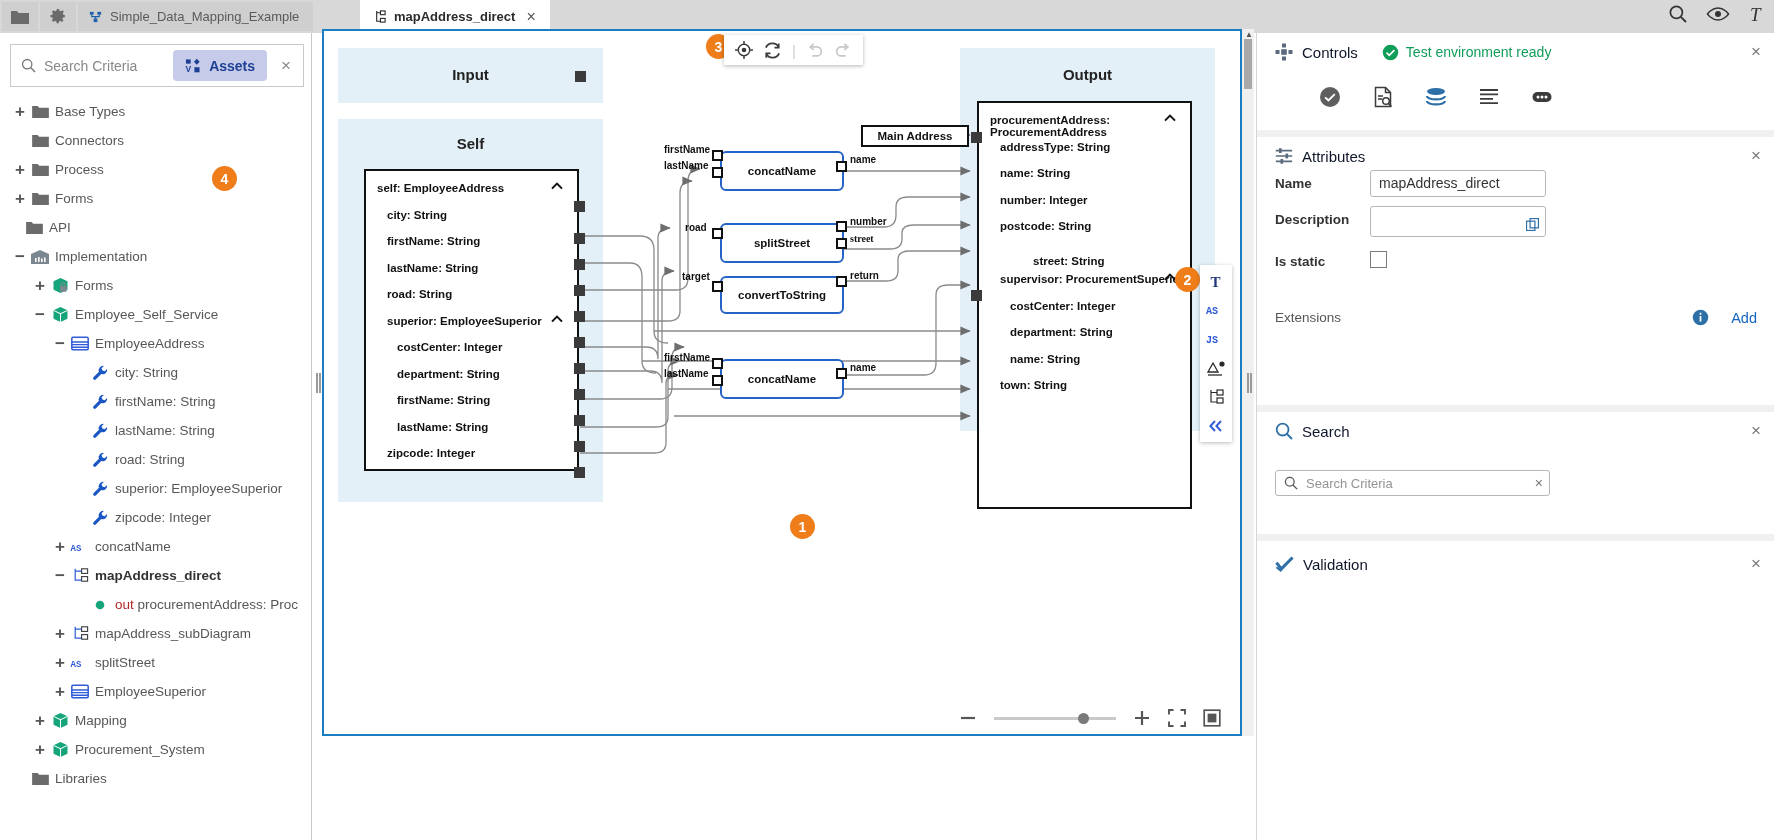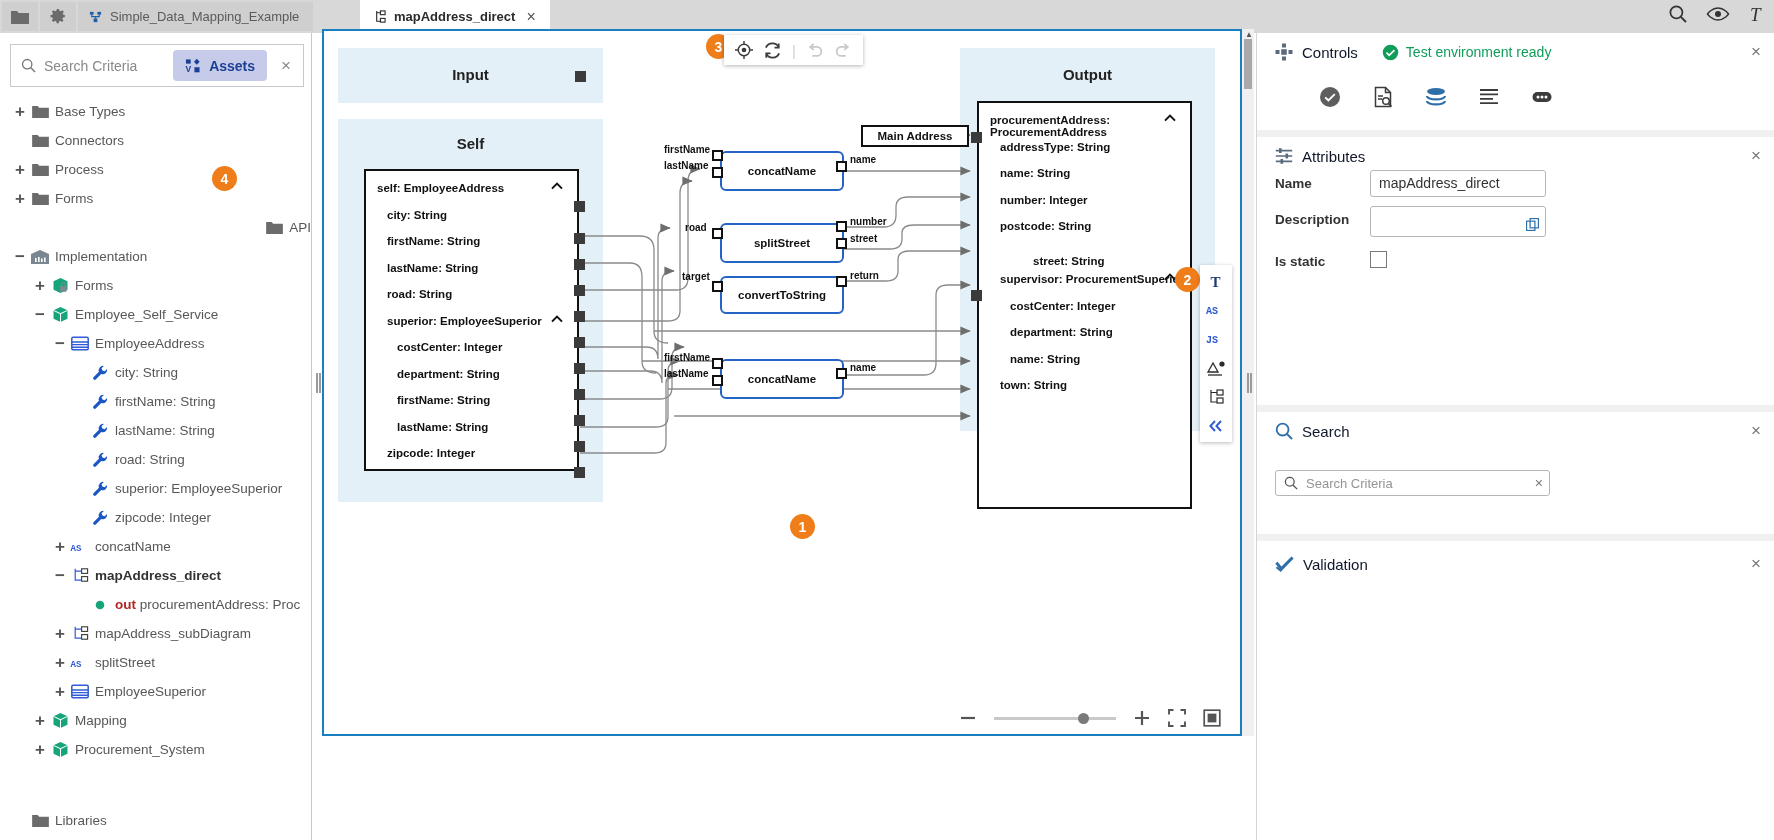--- a/index.html
+++ b/index.html
@@ -40,21 +40,21 @@
   #assets-chip .atxt { color:#1c3f94; font-weight:bold; font-size:14px; }
   #search-clear { color:#8a8a8a; font-size:17px; cursor:pointer; padding:0 6px; }
   #tree { position:absolute; left:0; top:64px; width:311px; height:743px; overflow:hidden; }
   .trow { height:29px; display:flex; align-items:center; cursor:pointer; white-space:nowrap; }
   .texp { width:18px; text-align:center; color:#555; font-size:17px; font-weight:bold;
           line-height:1; flex:0 0 18px; }
   .ticon { width:22px; flex:0 0 22px; display:flex; align-items:center; justify-content:center; }
   .tlabel { font-size:13.5px; color:#575757; padding-left:4px; }
   .tlabel.bold { font-weight:bold; color:#333; }
   .tlabel.out { color:#575757; }
-  .tlabel.out b { color:#b42626; font-weight:bold; }
+  .tlabel.out b { color:#b42626; font-weight:normal; }
   #badge4-left { position:absolute; left:212px; top:133px; }
   #left-splitter { position:absolute; left:313px; top:370px; width:8px; height:26px;
                    display:flex; align-items:center; justify-content:center; cursor:col-resize; }
   #left-splitter div { width:2px; height:20px; background:#9a9a9a; box-shadow:3px 0 0 #9a9a9a; }
 
   
   #canvaswrap { position:absolute; left:322px; top:29px; width:920px; height:707px;
                 border:2px solid #1a7fc1; background:#fff; overflow:hidden; }
   #canvas { position:absolute; left:0; top:0; width:100%; height:100%; }
   .band { position:absolute; background:#e3f0f8; }
@@ -272,21 +272,21 @@
       </div>
       <div class="trow" style="padding-left: 11px;">
         <span class="texp">+</span>
         <span class="ticon">
           <svg width="17" height="13" viewBox="0 0 18 14">
             <path d="M0 1h6l1.5 2H18v11H0z" fill="#6b6b6b"></path>
           </svg>
         </span>
         <span class="tlabel">Forms</span>
       </div>
-      <div class="trow" style="padding-left: 5px; justify-content: flex-end;">
+      <div class="trow" style="padding-left: 5px;">
         <span class="texp"></span>
         <span class="ticon">
           <svg width="17" height="13" viewBox="0 0 18 14">
             <path d="M0 1h6l1.5 2H18v11H0z" fill="#6b6b6b"></path>
           </svg>
         </span>
         <span class="tlabel">API</span>
       </div>
       <div class="trow" style="padding-left: 11px;">
         <span class="texp">−</span>
@@ -458,21 +458,21 @@
         <span class="texp">+</span>
         <span class="ticon">
           <svg width="17" height="17" viewBox="0 0 18 18">
             <path d="M9 1l7.4 3.6v8.8L9 17 1.6 13.4V4.6z" fill="#16a57b"></path>
             <path d="M1.6 4.6L9 8.2l7.4-3.6" fill="none" stroke="#fff" stroke-width="1.1"></path>
             <path d="M9 8.2V17" stroke="#fff" stroke-width="1.1"></path>
           </svg>
         </span>
         <span class="tlabel">Procurement_System</span>
       </div>
-      <div class="trow" style="padding-left: 11px; margin-top: 42px;">
+      <div class="trow" style="padding-left: 11px;">
         <span class="texp"></span>
         <span class="ticon">
           <svg width="17" height="13" viewBox="0 0 18 14">
             <path d="M0 1h6l1.5 2H18v11H0z" fill="#6b6b6b"></path>
           </svg>
         </span>
         <span class="tlabel">Libraries</span>
       </div>
     </div>
   <div id="badge4-left" class="badge">4</div>
@@ -584,21 +584,21 @@
       </div>
     <div class="mainaddr" id="maddr" style="left:537px;top:94px;width:108px;height:22px;">
         <span>Main Address</span>
       </div>
 
     <div class="wirelbl" style="left:340px;top:113px;">firstName</div>
     <div class="wirelbl" style="left:340px;top:129px;">lastName</div>
     <div class="wirelbl" style="left:526px;top:123px;">name</div>
     <div class="wirelbl" style="left:361px;top:191px;">road</div>
     <div class="wirelbl" style="left:526px;top:185px;">number</div>
-    <div class="wirelbl" style="left:526px;top:202px;">street</div>
+    <div class="wirelbl" style="left:526px;top:202px;font-family:Liberation Serif, serif;">street</div>
     <div class="wirelbl" style="left:358px;top:240px;">target</div>
     <div class="wirelbl" style="left:526px;top:239px;">return</div>
     <div class="wirelbl" style="left:340px;top:321px;">firstName</div>
     <div class="wirelbl" style="left:340px;top:337px;">lastName</div>
     <div class="wirelbl" style="left:526px;top:331px;">name</div>
 
     <div class="portw" style="left:388px;top:119px;"></div>
     <div class="portw" style="left:388px;top:136px;"></div>
     <div class="portw" style="left:512px;top:130px;"></div>
     <div class="portw" style="left:388px;top:197px;"></div>
@@ -824,20 +824,31 @@
           </svg>
       </span>
     </div>
   </div>
 
   <div class="attr-row" id="attr-static">
     <div class="attr-label">Is static</div>
     <div id="static-check"></div>
   </div>
 
+  <div id="ext-row">
+    <span id="ext-label">Extensions</span>
+    <span id="ext-info">
+      <svg width="17" height="17" viewBox="0 0 18 18">
+          <circle cx="9" cy="9" r="8.2" fill="#2f6fa8"></circle>
+          <rect x="8.1" y="7.4" width="1.8" height="6" fill="#fff"></rect>
+          <rect x="8.1" y="4" width="1.8" height="2" fill="#fff"></rect>
+        </svg>
+    </span>
+    <span id="ext-add">Add</span>
+  </div>
 
   <div class="rp-sep" id="sep2"></div>
 
   <div class="rp-head" id="search-head">
     <span>
       <svg width="18" height="18" viewBox="0 0 18 18">
           <circle cx="7.6" cy="7.6" r="5.9" fill="none" stroke="#2f6fa8" stroke-width="1.8"></circle>
           <path d="M11.9 11.9L17 17" stroke="#2f6fa8" stroke-width="2"></path>
         </svg>
     </span>

